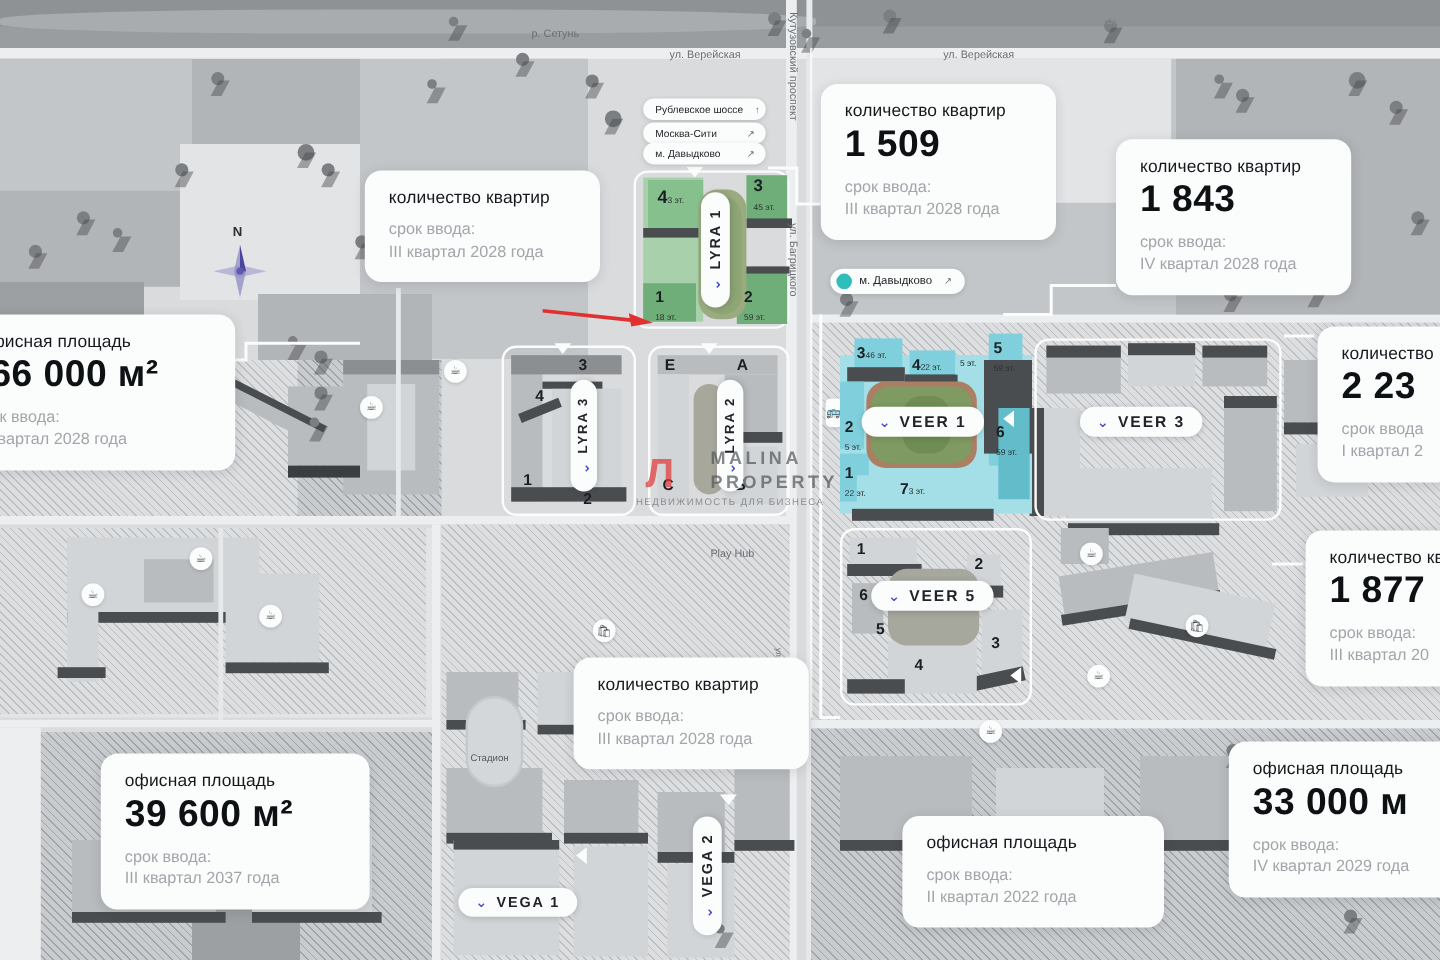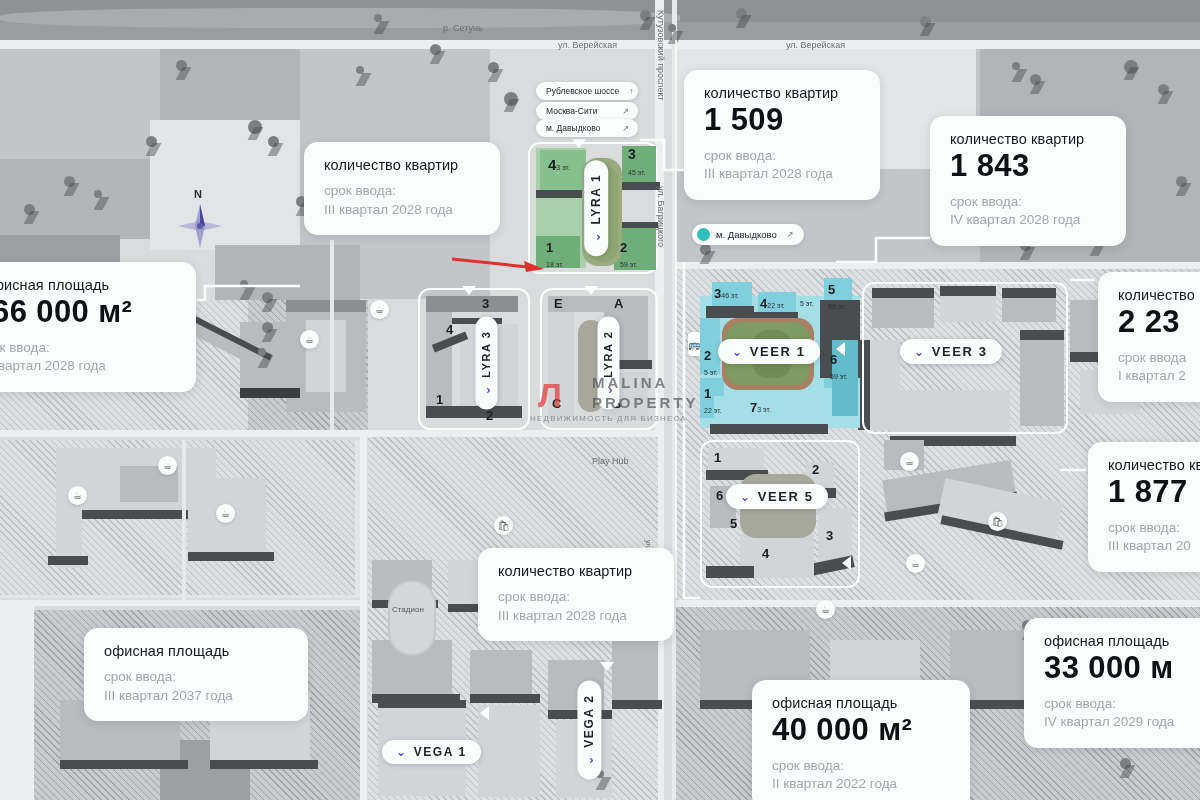--- a/index.html
+++ b/index.html
@@ -454,21 +454,21 @@
     </svg>
   </div>
 
   <div class="street" style="left:443px;top:23px;">р. Сетунь</div>
   <div class="street" style="left:558px;top:40px;">ул. Верейская</div>
   <div class="street" style="left:786px;top:40px;">ул. Верейская</div>
   <div class="street vert" style="left:666px;top:10px;transform:rotate(90deg);">Кутузовский проспект</div>
   <div class="street vert" style="left:666px;top:186px;transform:rotate(90deg);">ул. Багрицкого</div>
   <div class="street w" style="left:922px;top:12px;font-style:italic;">Эко-тропа</div>
   <div class="street" style="left:592px;top:456px;">Play Hub</div>
-  <div class="stadium-lbl" style="left:392px;top:605px;">Стадион</div>
+  <div class="stadium-lbl" style="left:392px;top:627px;">Стадион</div>
   <div class="street vert" style="left:652px;top:540px;transform:rotate(90deg);font-size:7px;">ул. Инициативная</div>
 
   <div class="chip" style="left:536px;top:82px;width:102px;justify-content:space-between;">
     <span>Рублевское шоссе</span>
     <span class="arrow">↑</span>
   </div>
   <div class="chip" style="left:536px;top:102px;width:102px;justify-content:space-between;">
     <span>Москва-Сити</span>
     <span class="arrow">↗</span>
   </div>
@@ -553,37 +553,37 @@
     <div class="k-label">количество кв</div>
     <div class="k-value">1 877</div>
     <div class="k-sub">
       <div>срок ввода:</div>
       <div>III квартал 20</div>
     </div>
   </div>
 
   <div class="card" style="left:84px;top:628px;width:224px;">
     <div class="k-label">офисная площадь</div>
+    <div class="k-value">39 600 м²</div>
     <div class="k-sub">
       <div>срок ввода:</div>
       <div>III квартал 2037 года</div>
     </div>
   </div>
 
   <div class="card" style="left:478px;top:548px;width:196px;">
     <div class="k-label">количество квартир</div>
     <div class="k-sub">
       <div>срок ввода:</div>
       <div>III квартал 2028 года</div>
     </div>
   </div>
 
   <div class="card" style="left:752px;top:680px;width:218px;">
     <div class="k-label">офисная площадь</div>
-    <div class="k-value">40 000 м²</div>
     <div class="k-sub">
       <div>срок ввода:</div>
       <div>II квартал 2022 года</div>
     </div>
   </div>
 
   <div class="card" style="left:1024px;top:618px;width:218px;">
     <div class="k-label">офисная площадь</div>
     <div class="k-value">33 000 м</div>
     <div class="k-sub">

